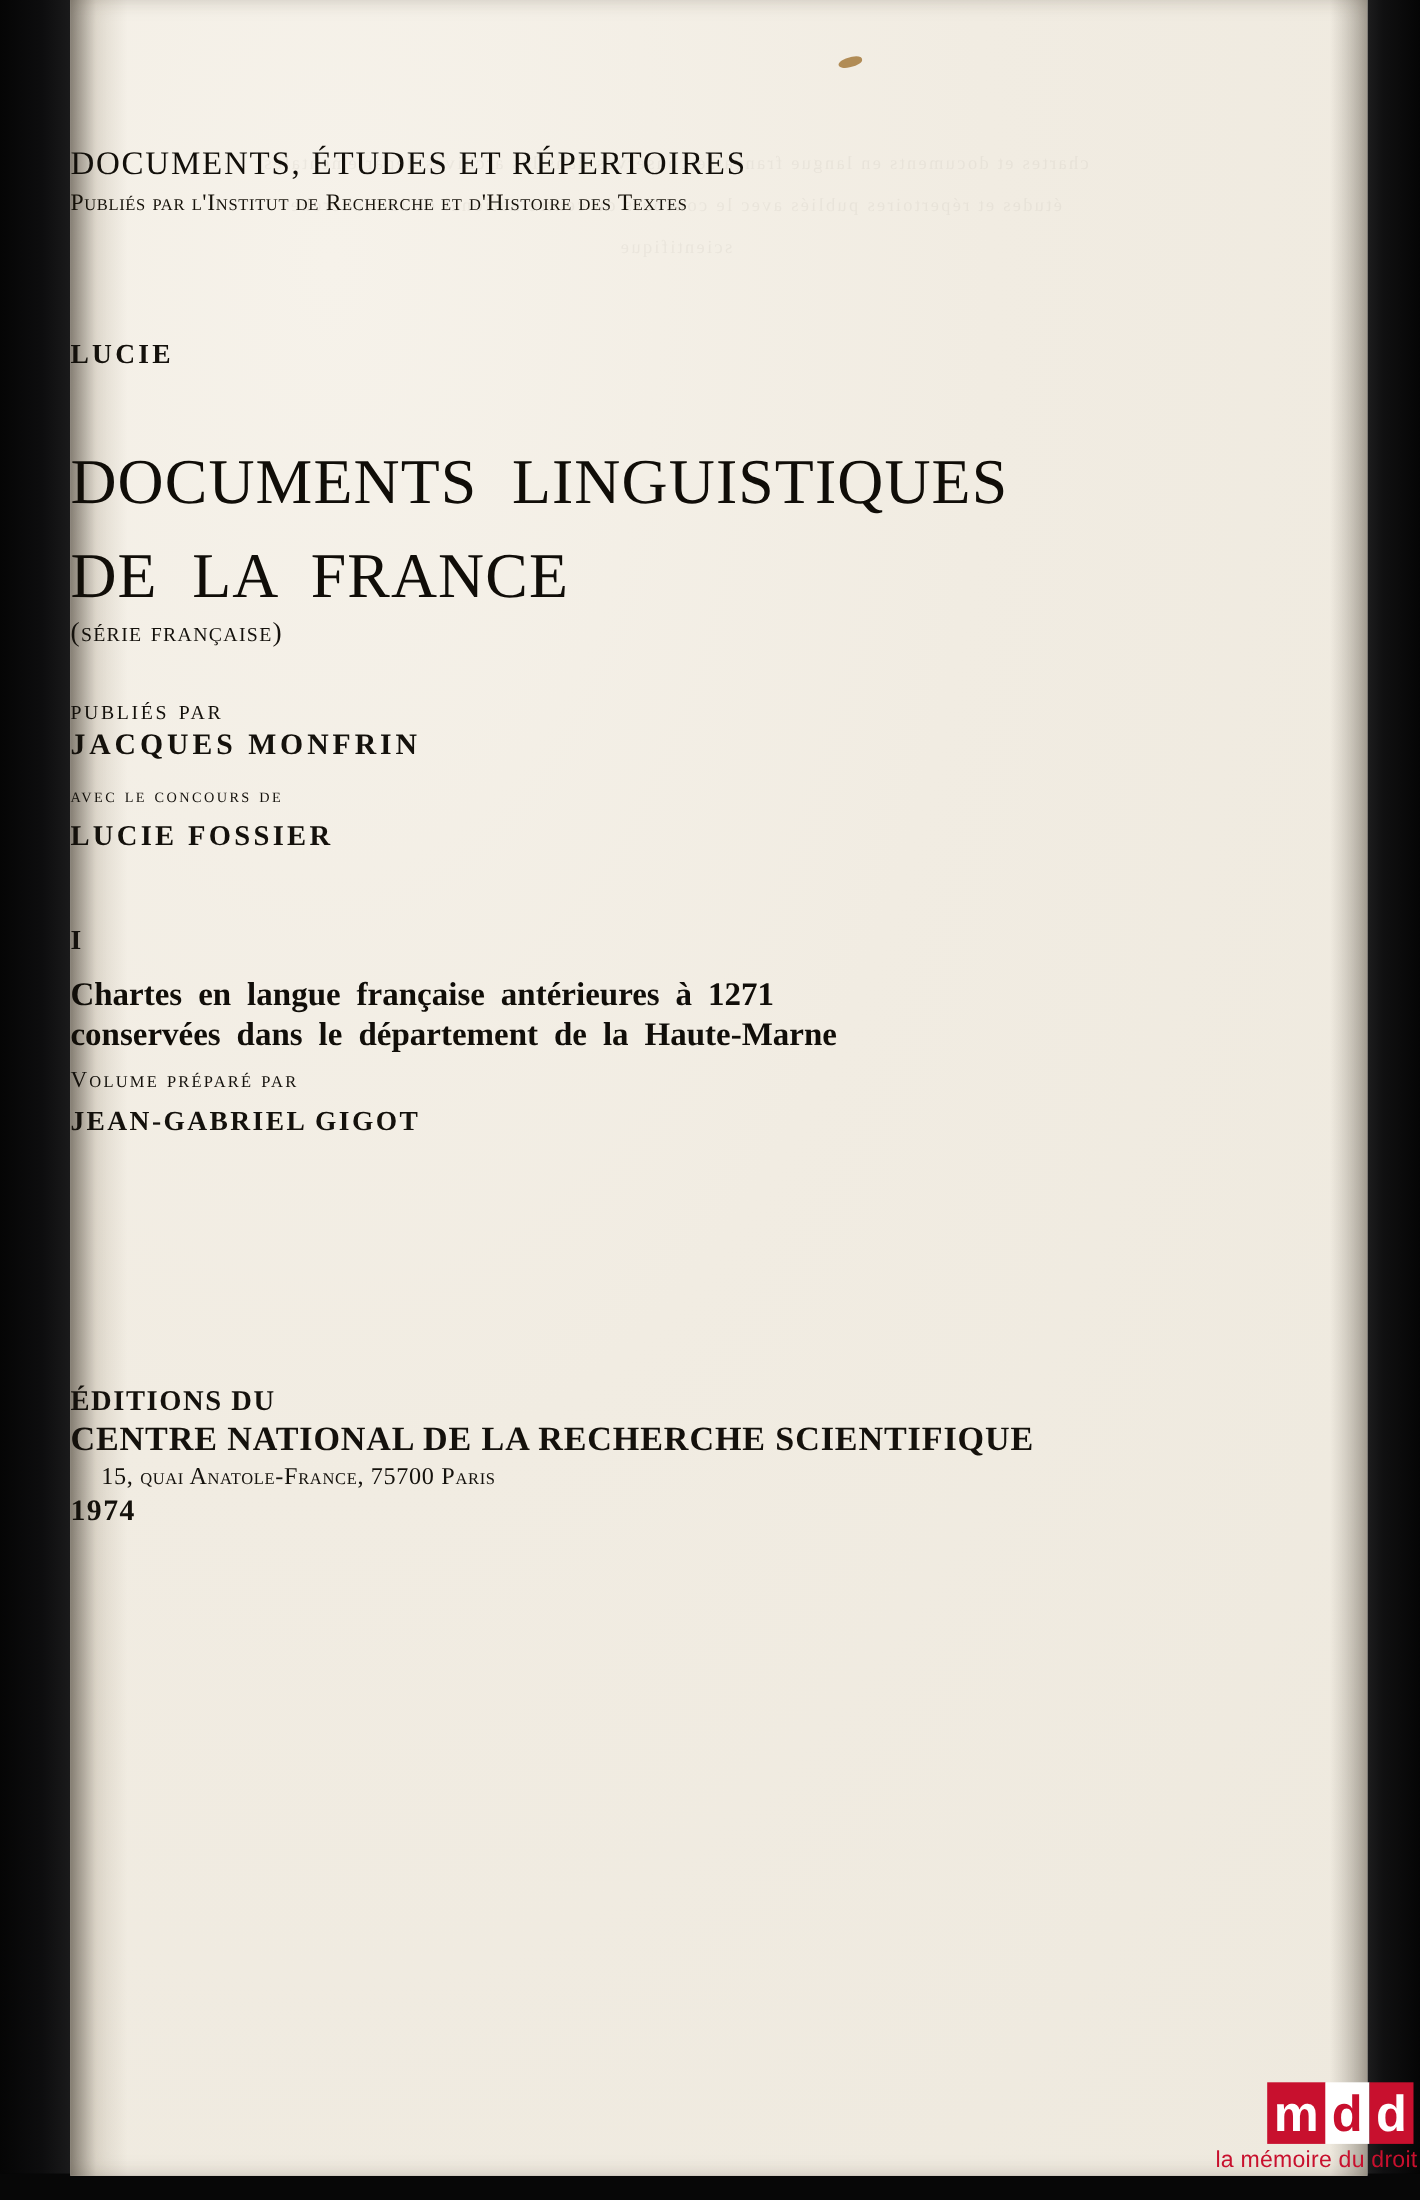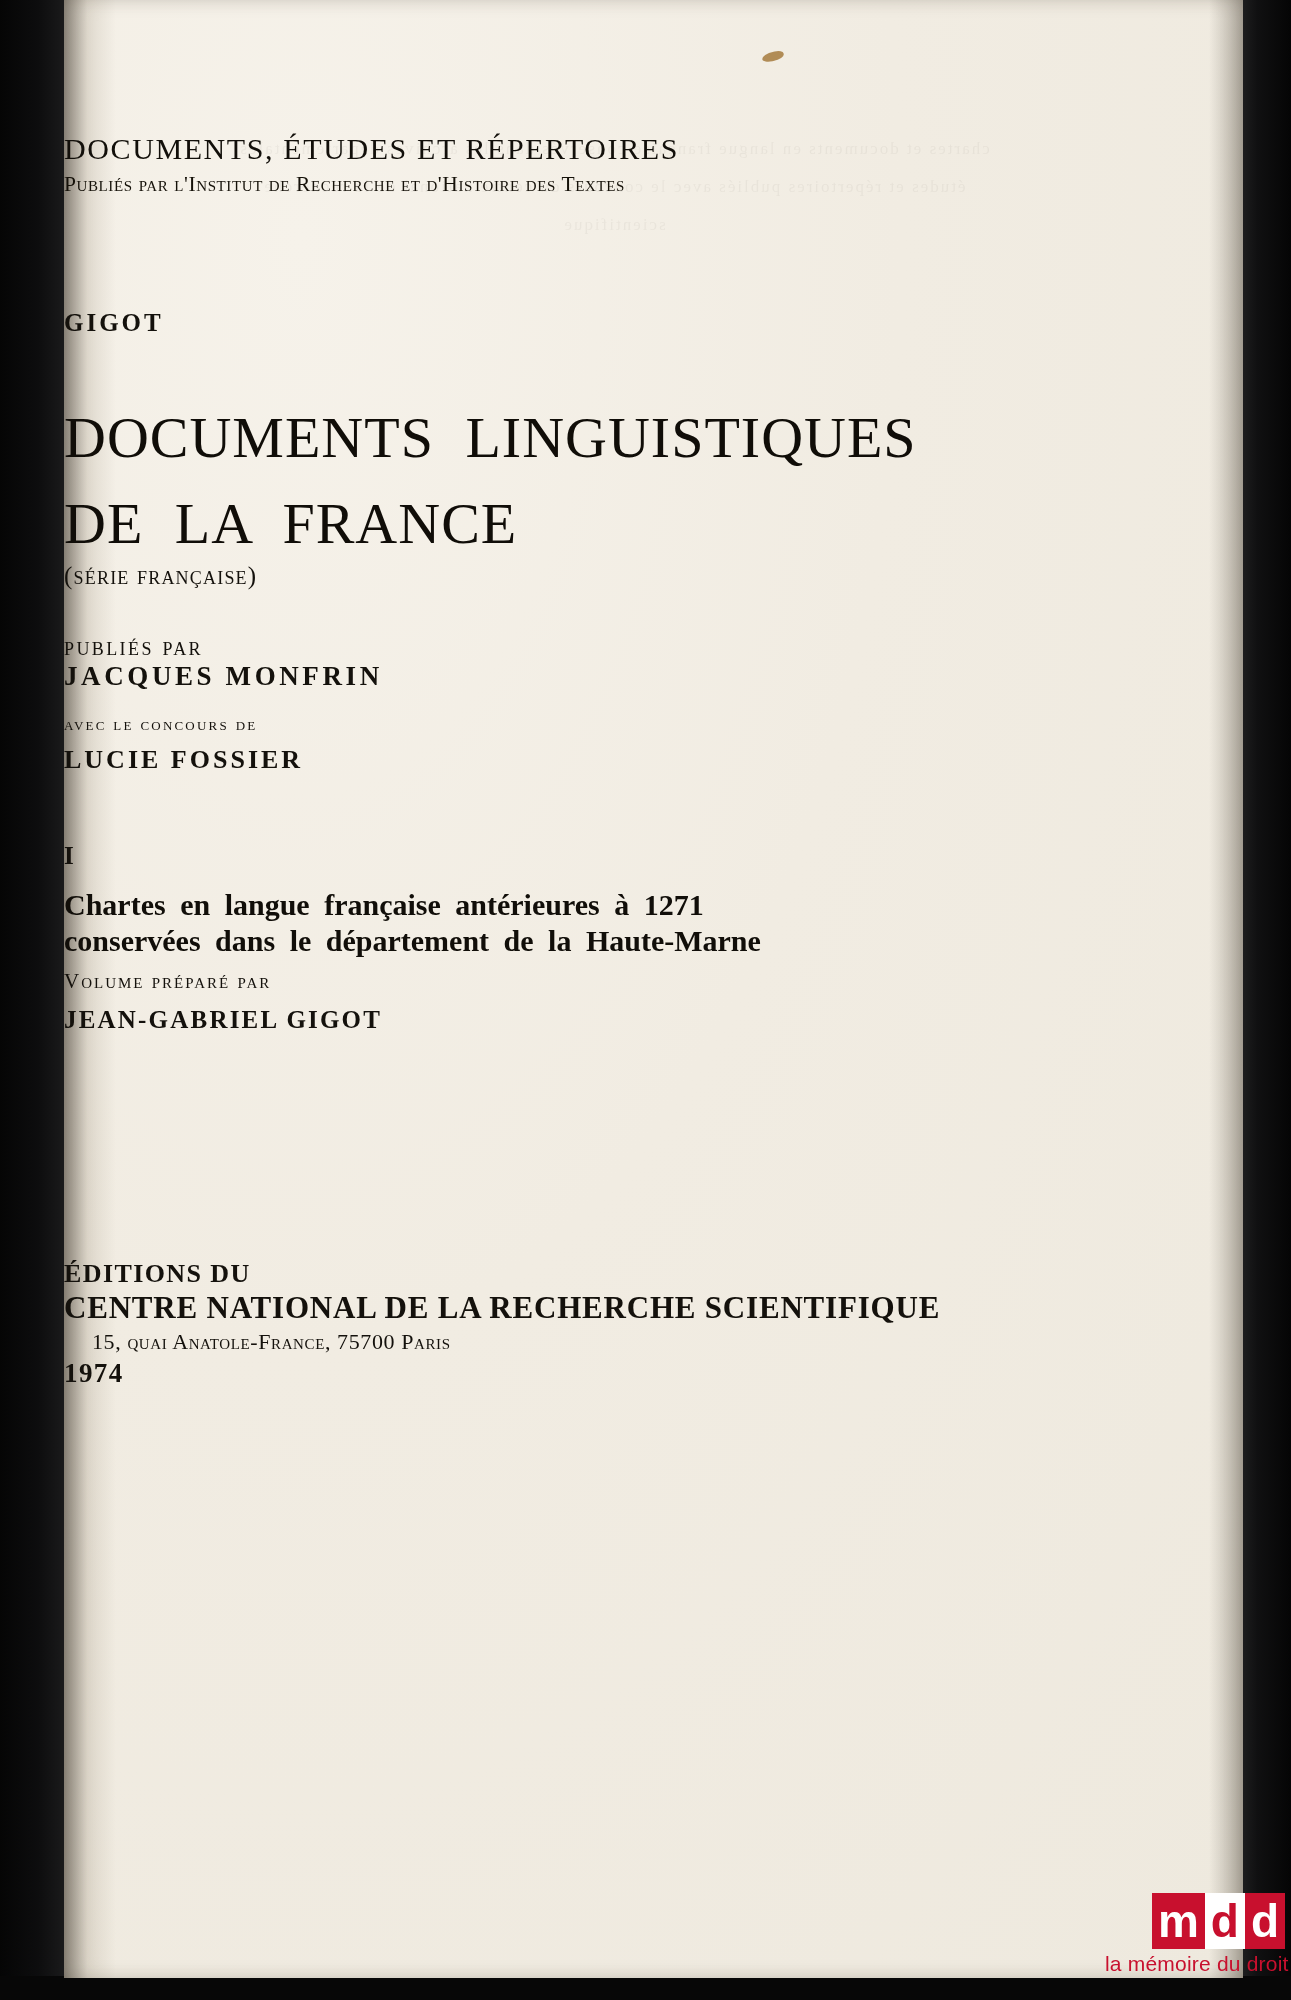--- a/index.html
+++ b/index.html
@@ -300,21 +300,21 @@
     <div class="showthrough">chartes et documents en langue française conservés dans les archives départementales études et répertoires publiés avec le concours du centre national de la recherche scientifique</div>
 
     <div class="speck"></div>
 
     <div class="content">
 
       <div class="blk series-title">DOCUMENTS, ÉTUDES ET RÉPERTOIRES</div>
 
       <div class="blk series-sub smallcaps">Publiés par l'Institut de Recherche et d'Histoire des Textes</div>
 
-      <div class="blk vol-roman">GIGOT</div>
+      <div class="blk vol-roman">LUCIE</div>
 
       <div class="blk main-title-1">DOCUMENTS LINGUISTIQUES</div>
       <div class="blk main-title-2">DE LA FRANCE</div>
 
       <div class="blk serie-fr smallcaps">(série française)</div>
 
       <div class="blk pub-par smallcaps">publiés par</div>
       <div class="blk editor-name">JACQUES MONFRIN</div>
 
       <div class="blk avec-concours smallcaps">avec le concours de</div>

